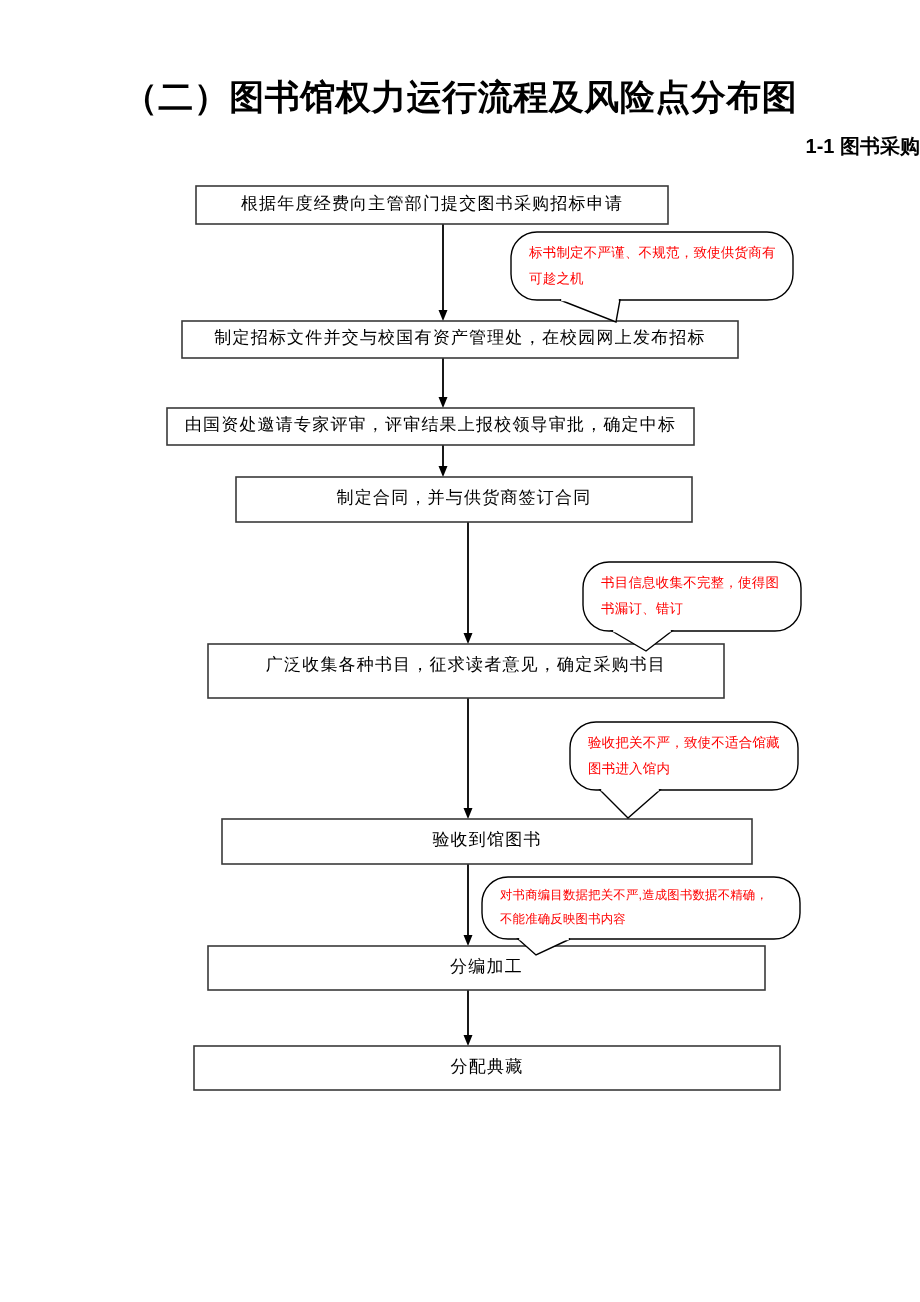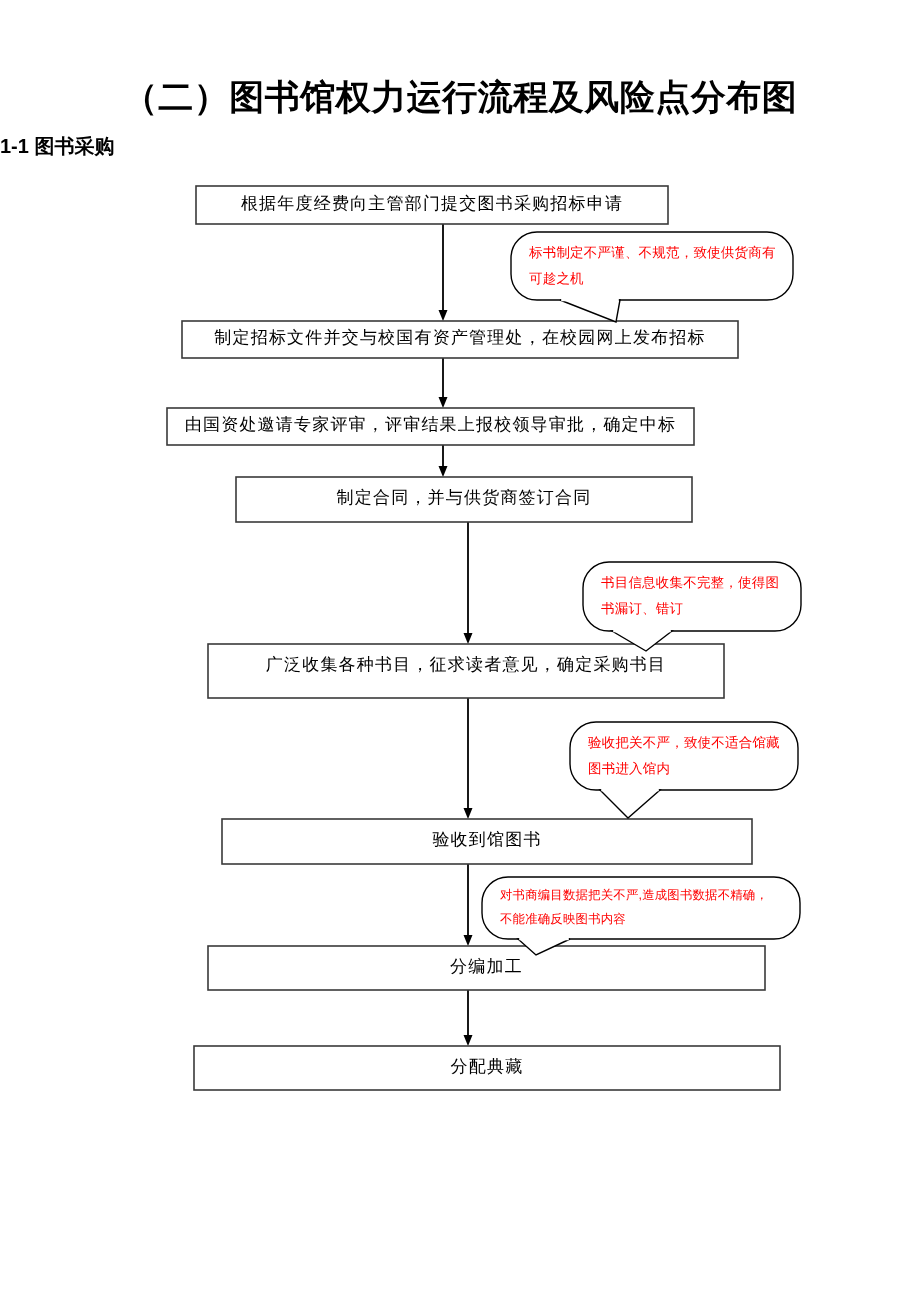--- a/index.html
+++ b/index.html
@@ -35,21 +35,21 @@
     font-weight: 700;
     letter-spacing: 0.5px;
     line-height: 1.15;
     white-space: nowrap;
   }
   .doc-subtitle {
     position: absolute;
     left: 0;
     top: 134px;
     width: 920px;
-    text-align: left;
+    text-align: right;
     font-family: "Liberation Sans", "DejaVu Sans", sans-serif;
     font-size: 20px;
     font-weight: 700;
     line-height: 1.2;
     white-space: nowrap;
   }
 
   
   #chart-svg {
     position: absolute;

